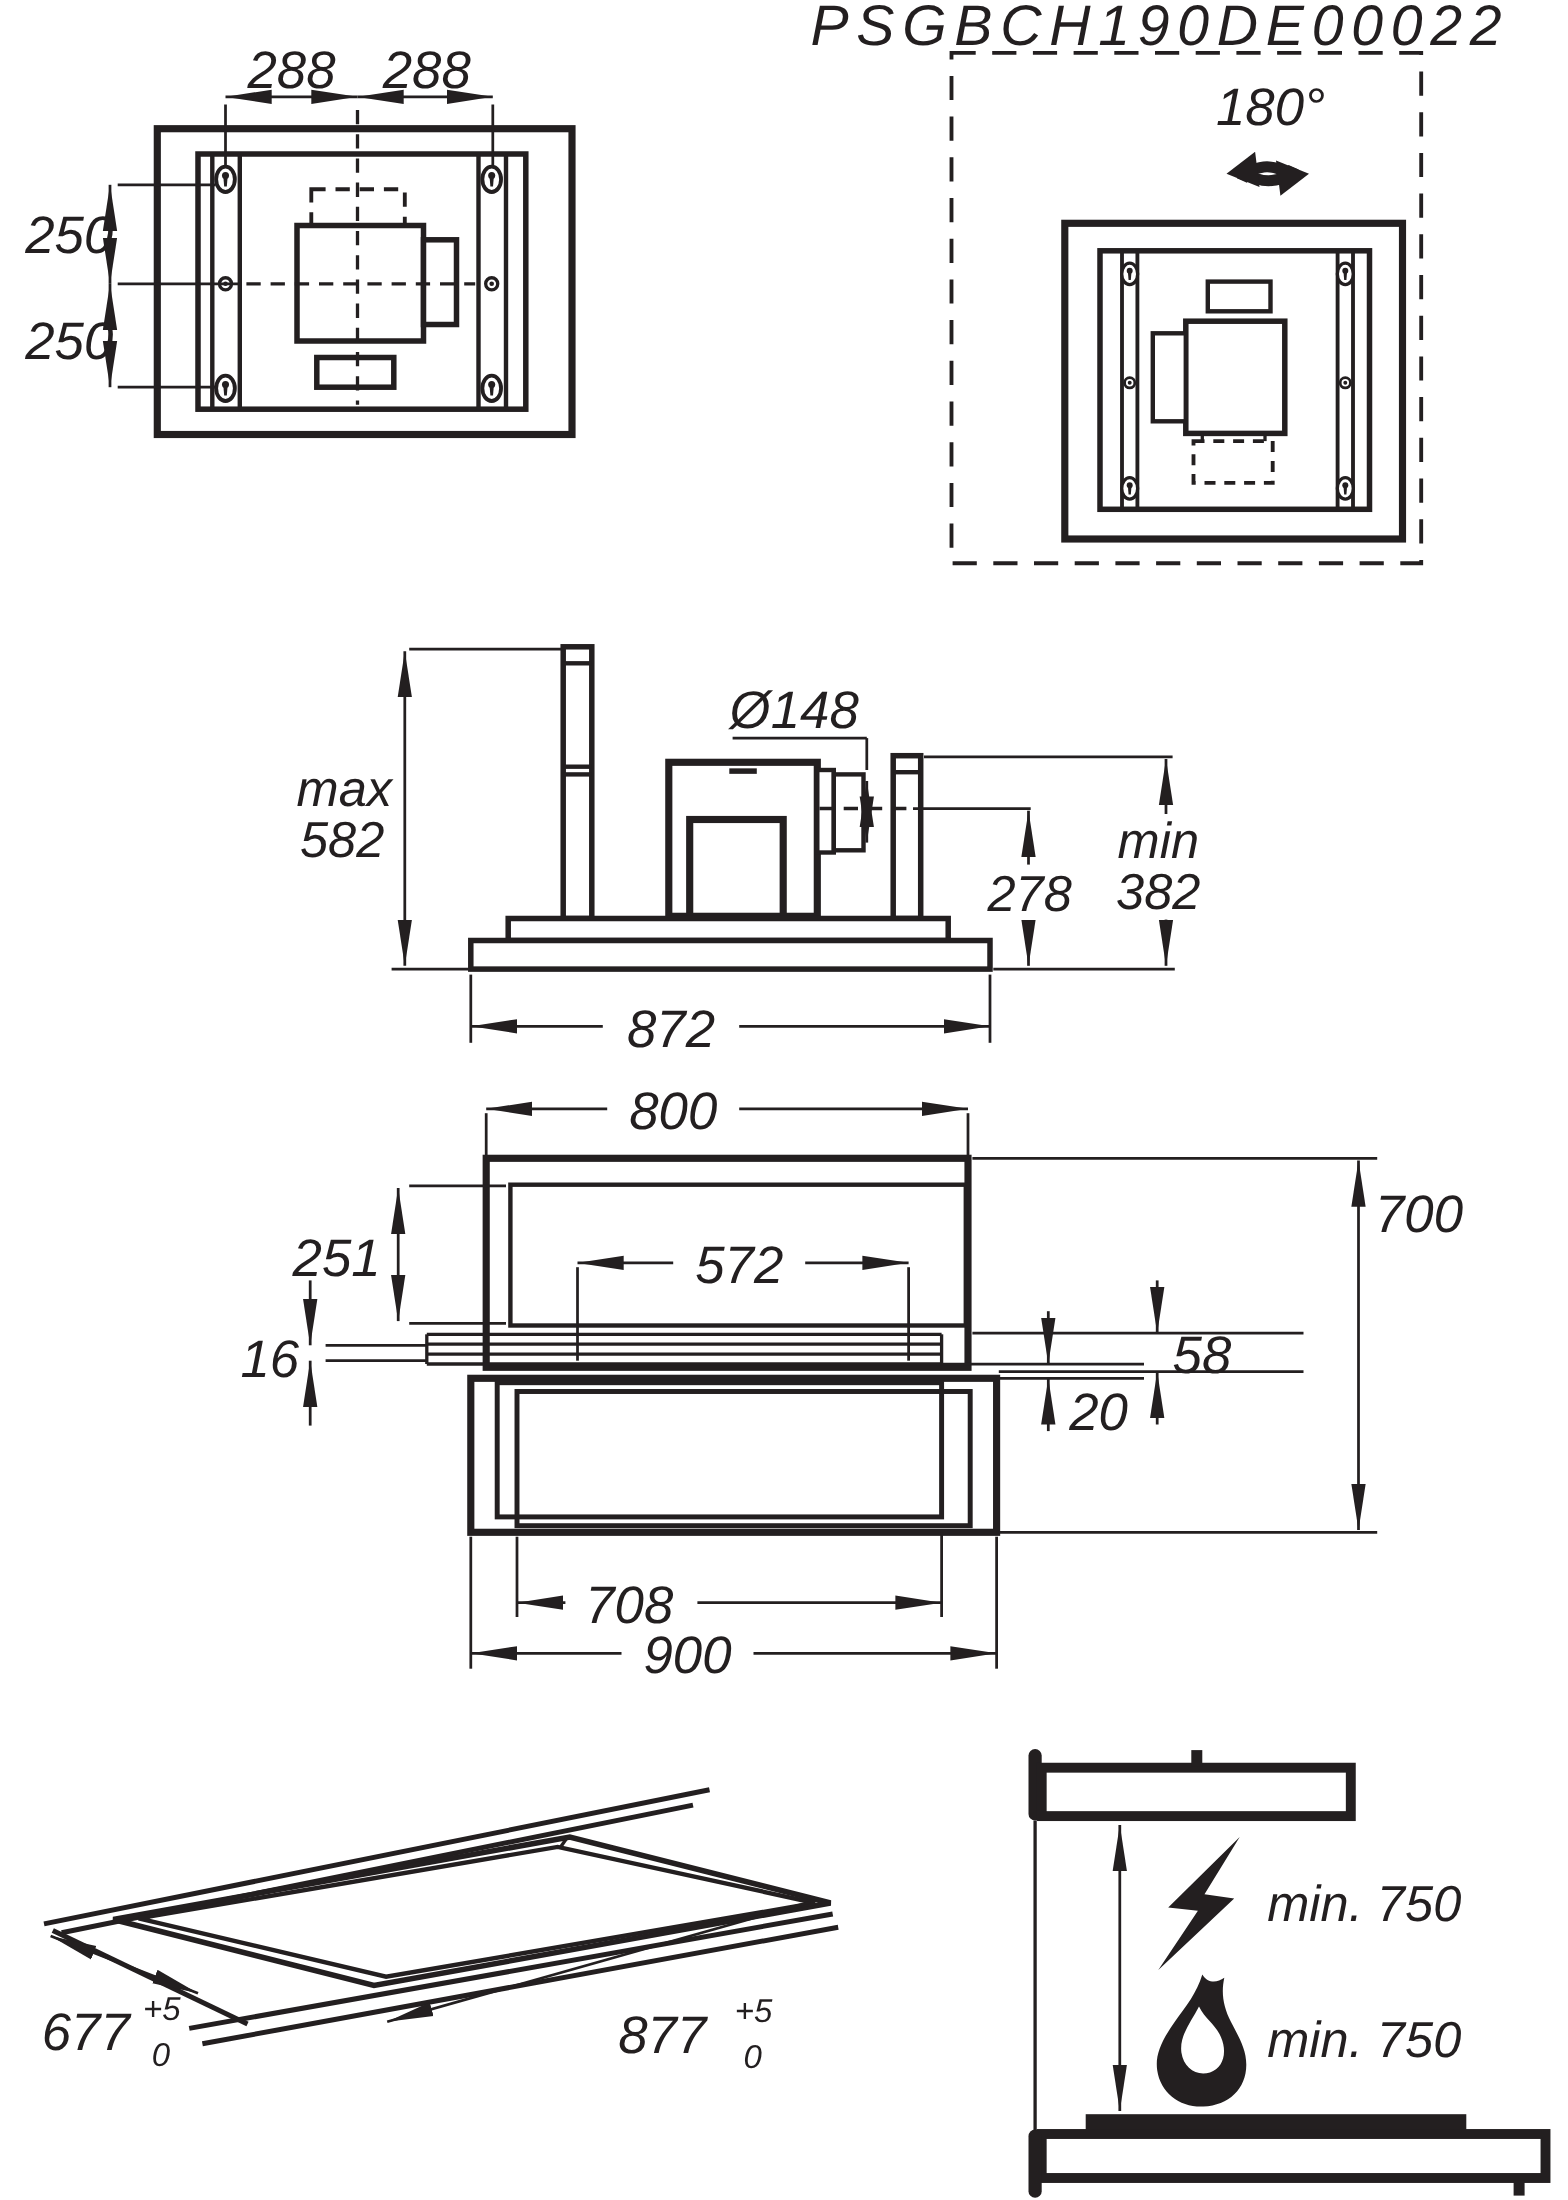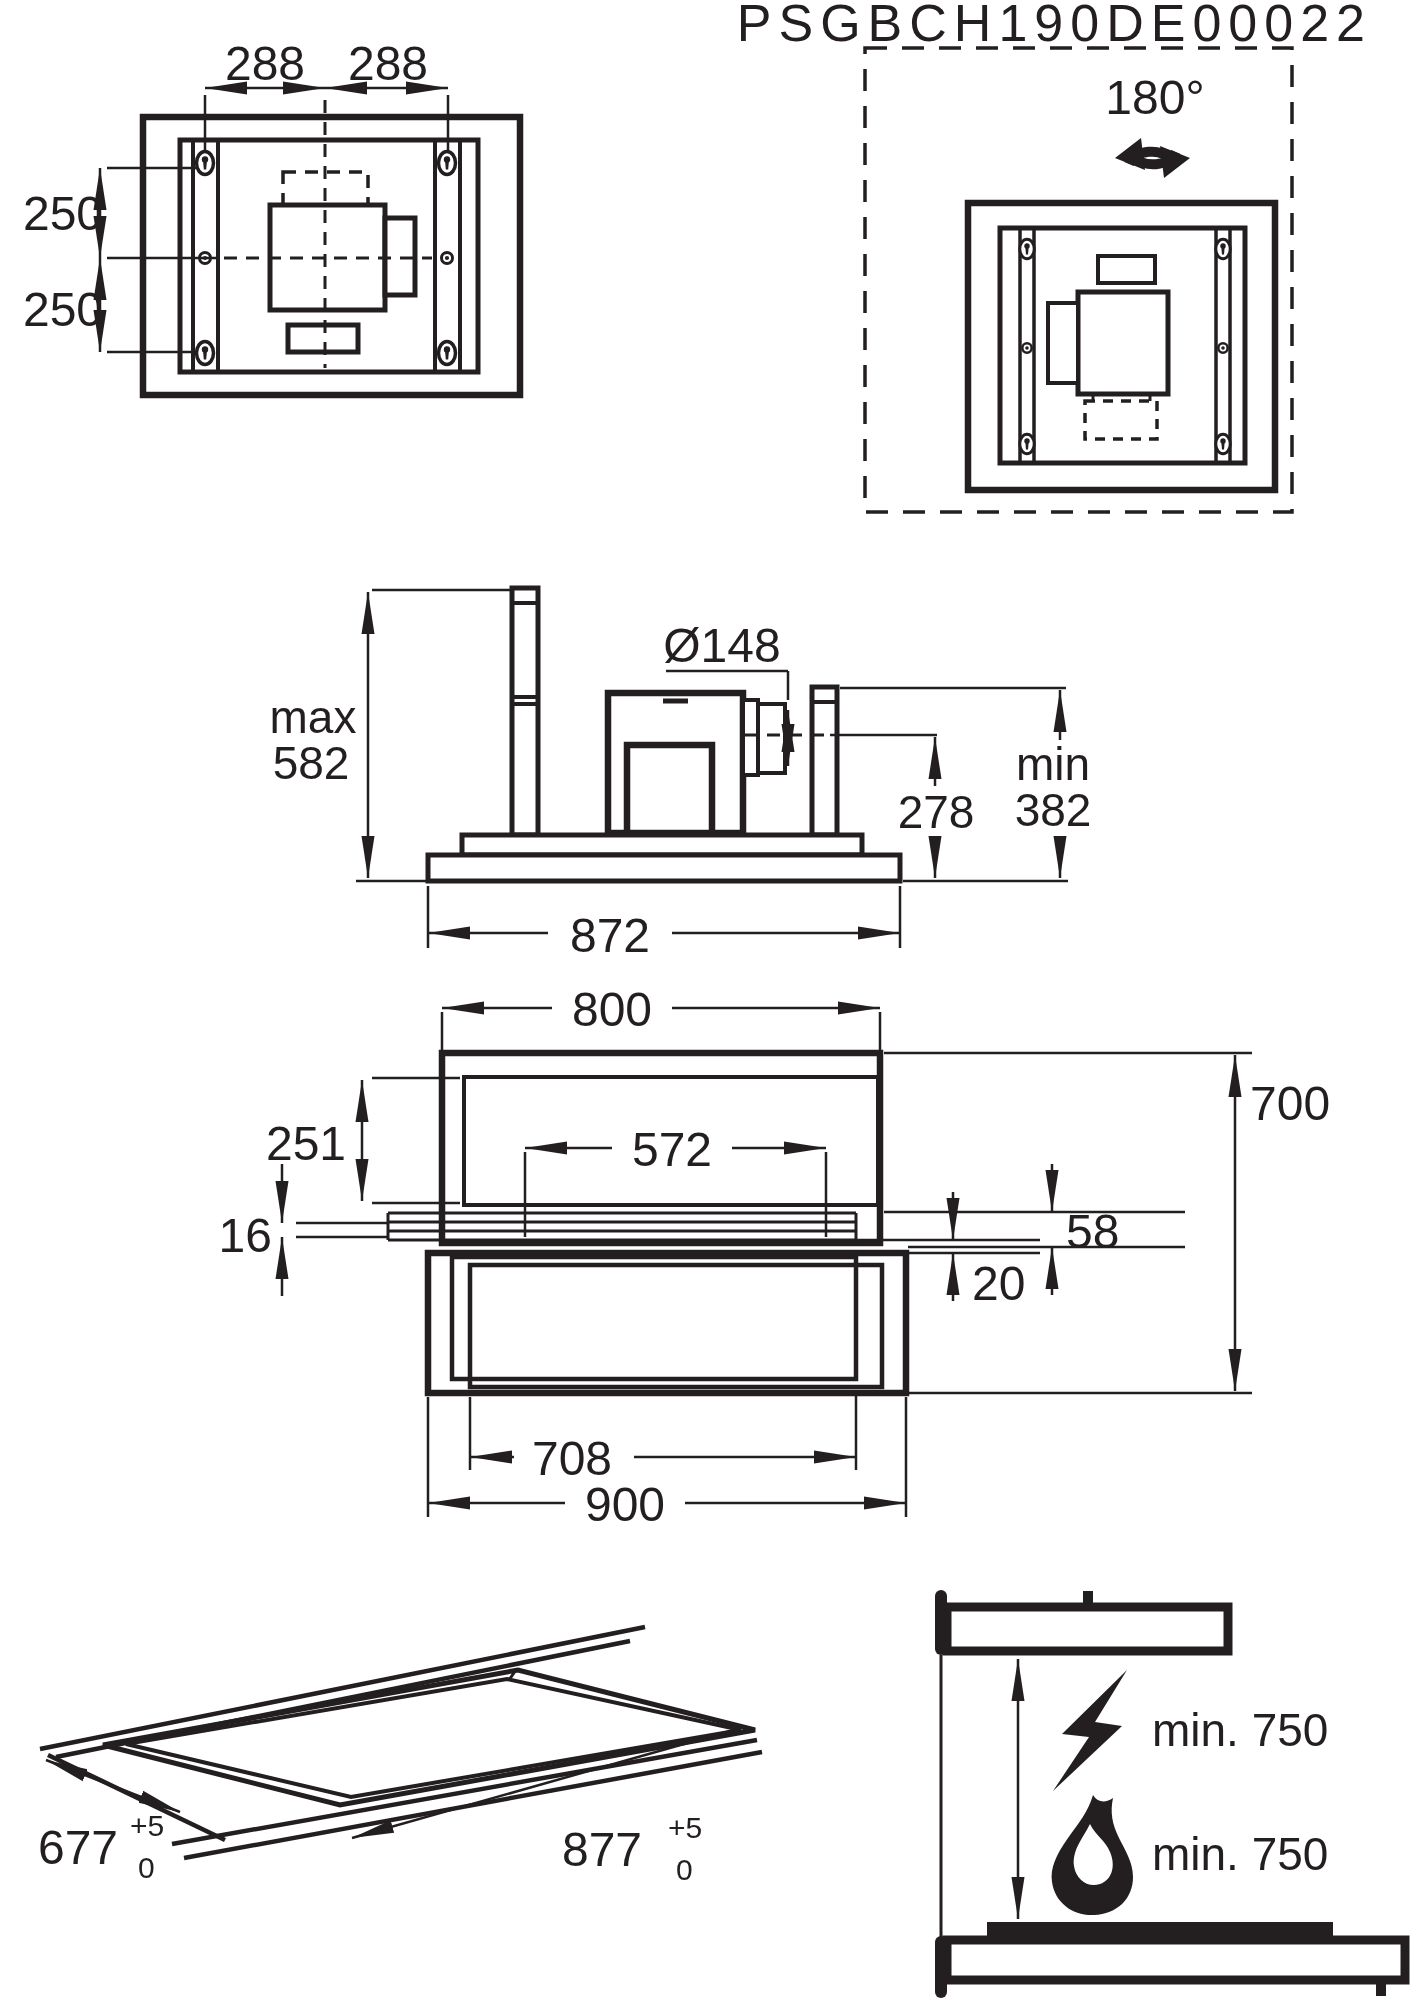--- a/index.html
+++ b/index.html
@@ -1,16 +1,16 @@
 <!DOCTYPE html>
 <html><head>
 <meta charset="utf-8">
 <style>
   html,body{margin:0;padding:0;background:#ffffff;}
-  .page{width:1425px;height:2000px;position:relative;background:#fff;overflow:hidden;}
+  .page{width:1425px;height:2000px;position:relative;background:#fff;overflow:hidden;font-style:italic;}
   svg{display:block;}
   .ln{stroke:#231f20;fill:none;stroke-linecap:butt;}
   .thin{stroke-width:2.5;}
   .med{stroke-width:4;}
   .b5{stroke-width:5;}
   .thick{stroke-width:6.5;}
   .xthick{stroke-width:9;}
   .dashA{stroke-dasharray:13 9;}
   .dashB{stroke-dasharray:22 15;}
   .dashC{stroke-dasharray:10 8;}

